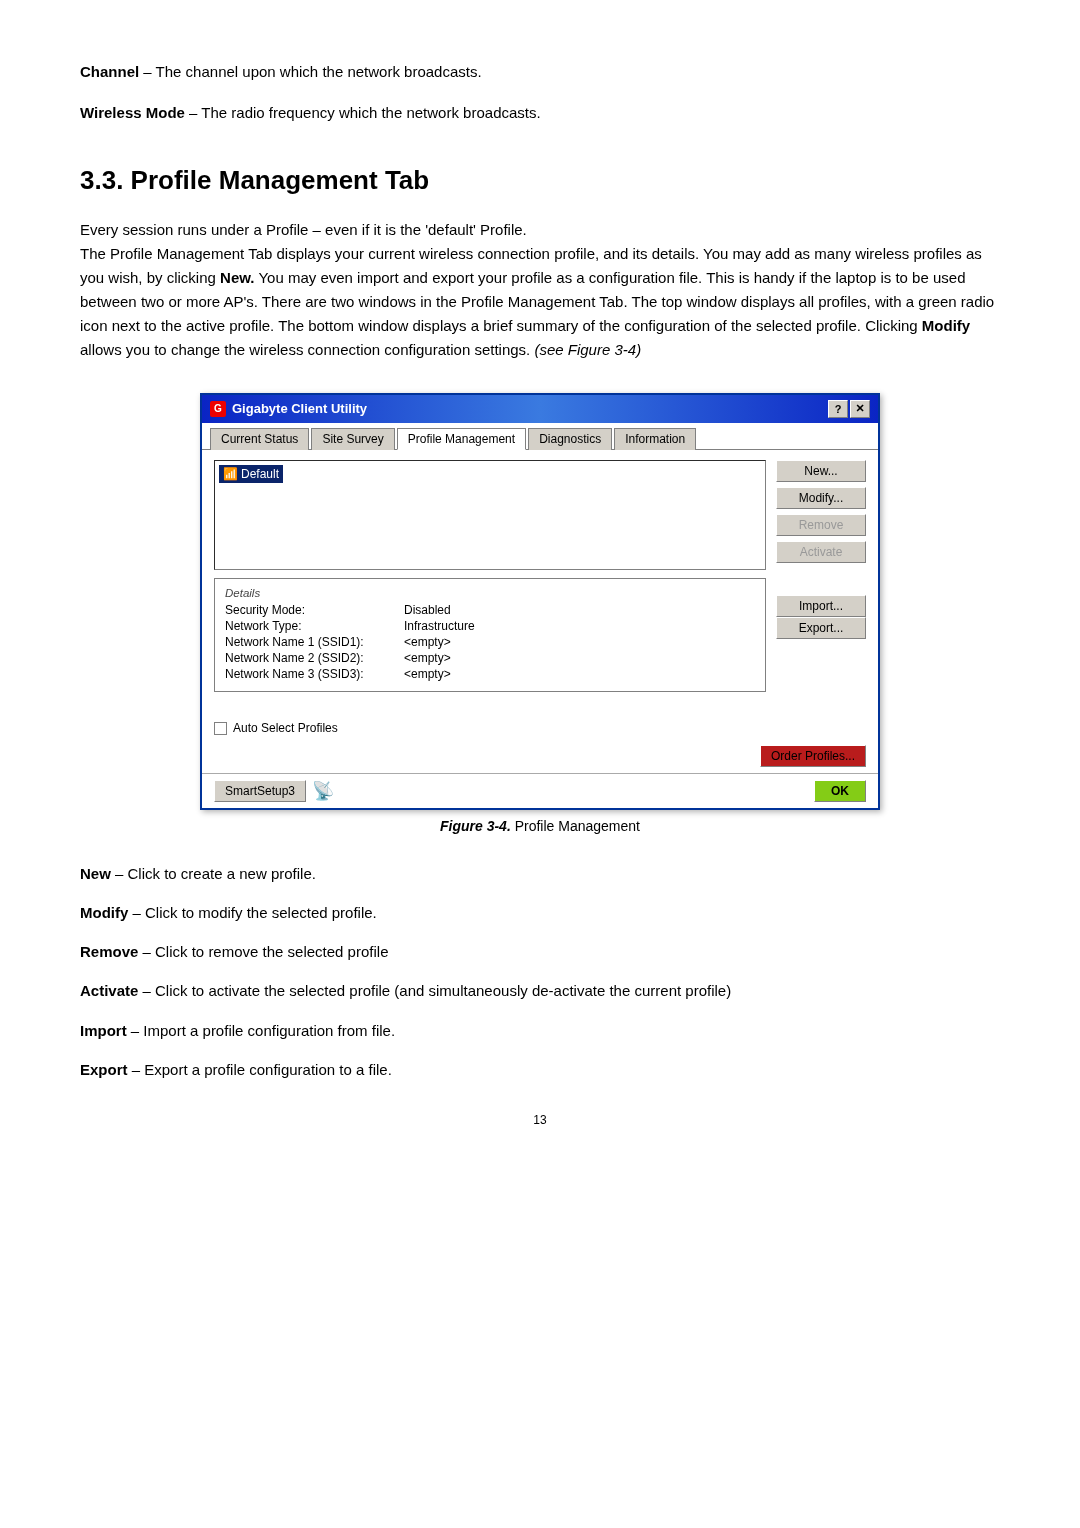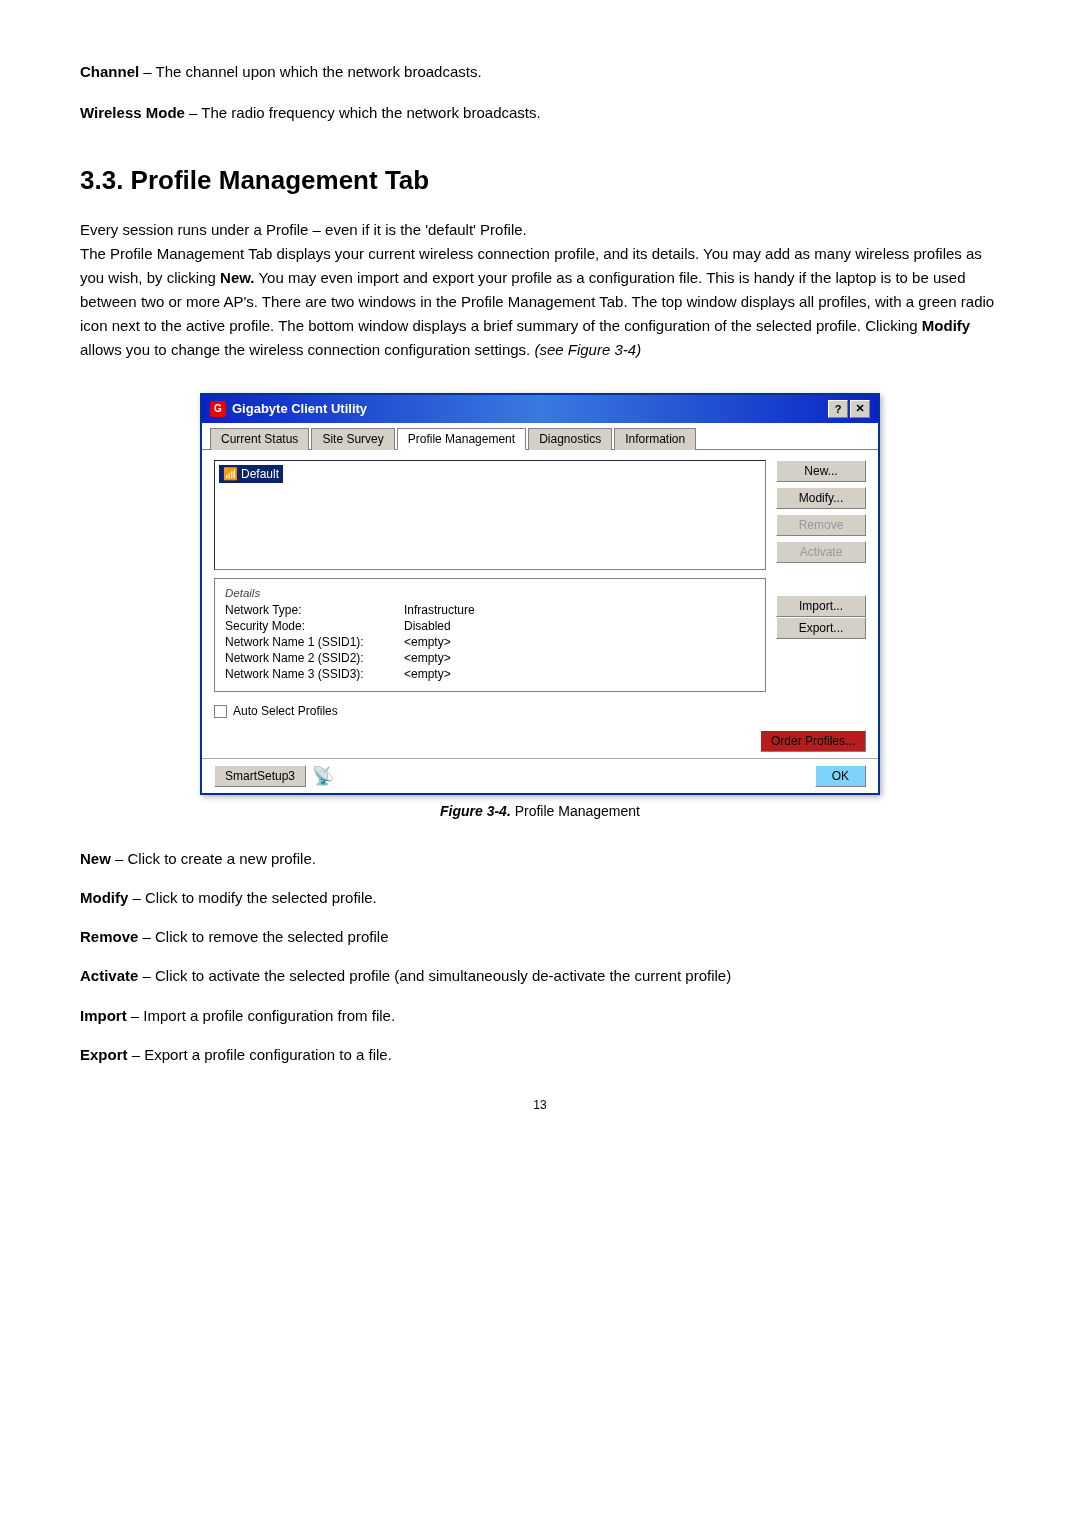--- a/index.html
+++ b/index.html
@@ -200,21 +200,21 @@
 
     .detail-value {
       color: #000;
     }
 
     .auto-select-row {
       display: flex;
       align-items: flex-end;
       gap: 6px;
       font-size: 12px;
-      margin-top: 4px;
+      margin-top: 21px;
     }
 
     .checkbox-fake {
       width: 13px;
       height: 13px;
       border: 1px solid #808080;
       background: #fff;
       display: inline-block;
     }
 
@@ -277,29 +277,29 @@
       font-size: 12px;
       cursor: pointer;
     }
 
     .antenna-icon {
       font-size: 18px;
     }
 
     .ok-btn {
       padding: 3px 16px;
-      background: #7dd3fc;
+      background: #84cc16;
       border: 1px solid;
       border-top-color: #fff;
       border-left-color: #fff;
       border-right-color: #808080;
       border-bottom-color: #808080;
       font-size: 12px;
       cursor: pointer;
-      font-weight: normal;
+      font-weight: bold;
       text-align: right;
     }
 
     .order-profiles-container {
       display: flex;
       justify-content: flex-end;
       padding: 0 12px 6px 12px;
     }
 
     .order-profiles-btn {
@@ -389,26 +389,26 @@
       <div class="profile-list-area">
         <div class="profile-item">
           <span class="profile-icon">📶</span>
           <span>Default</span>
         </div>
       </div>
 
       <div class="details-group">
         <div class="details-legend">Details</div>
         <div class="details-row">
+          <span class="detail-label">Security Mode:</span>
+          <span class="detail-value">Disabled</span>
+        </div>
+        <div class="details-row">
           <span class="detail-label">Network Type:</span>
           <span class="detail-value">Infrastructure</span>
-        </div>
-        <div class="details-row">
-          <span class="detail-label">Security Mode:</span>
-          <span class="detail-value">Disabled</span>
         </div>
         <div class="details-row">
           <span class="detail-label">Network Name 1 (SSID1):</span>
           <span class="detail-value">&lt;empty&gt;</span>
         </div>
         <div class="details-row">
           <span class="detail-label">Network Name 2 (SSID2):</span>
           <span class="detail-value">&lt;empty&gt;</span>
         </div>
         <div class="details-row">

